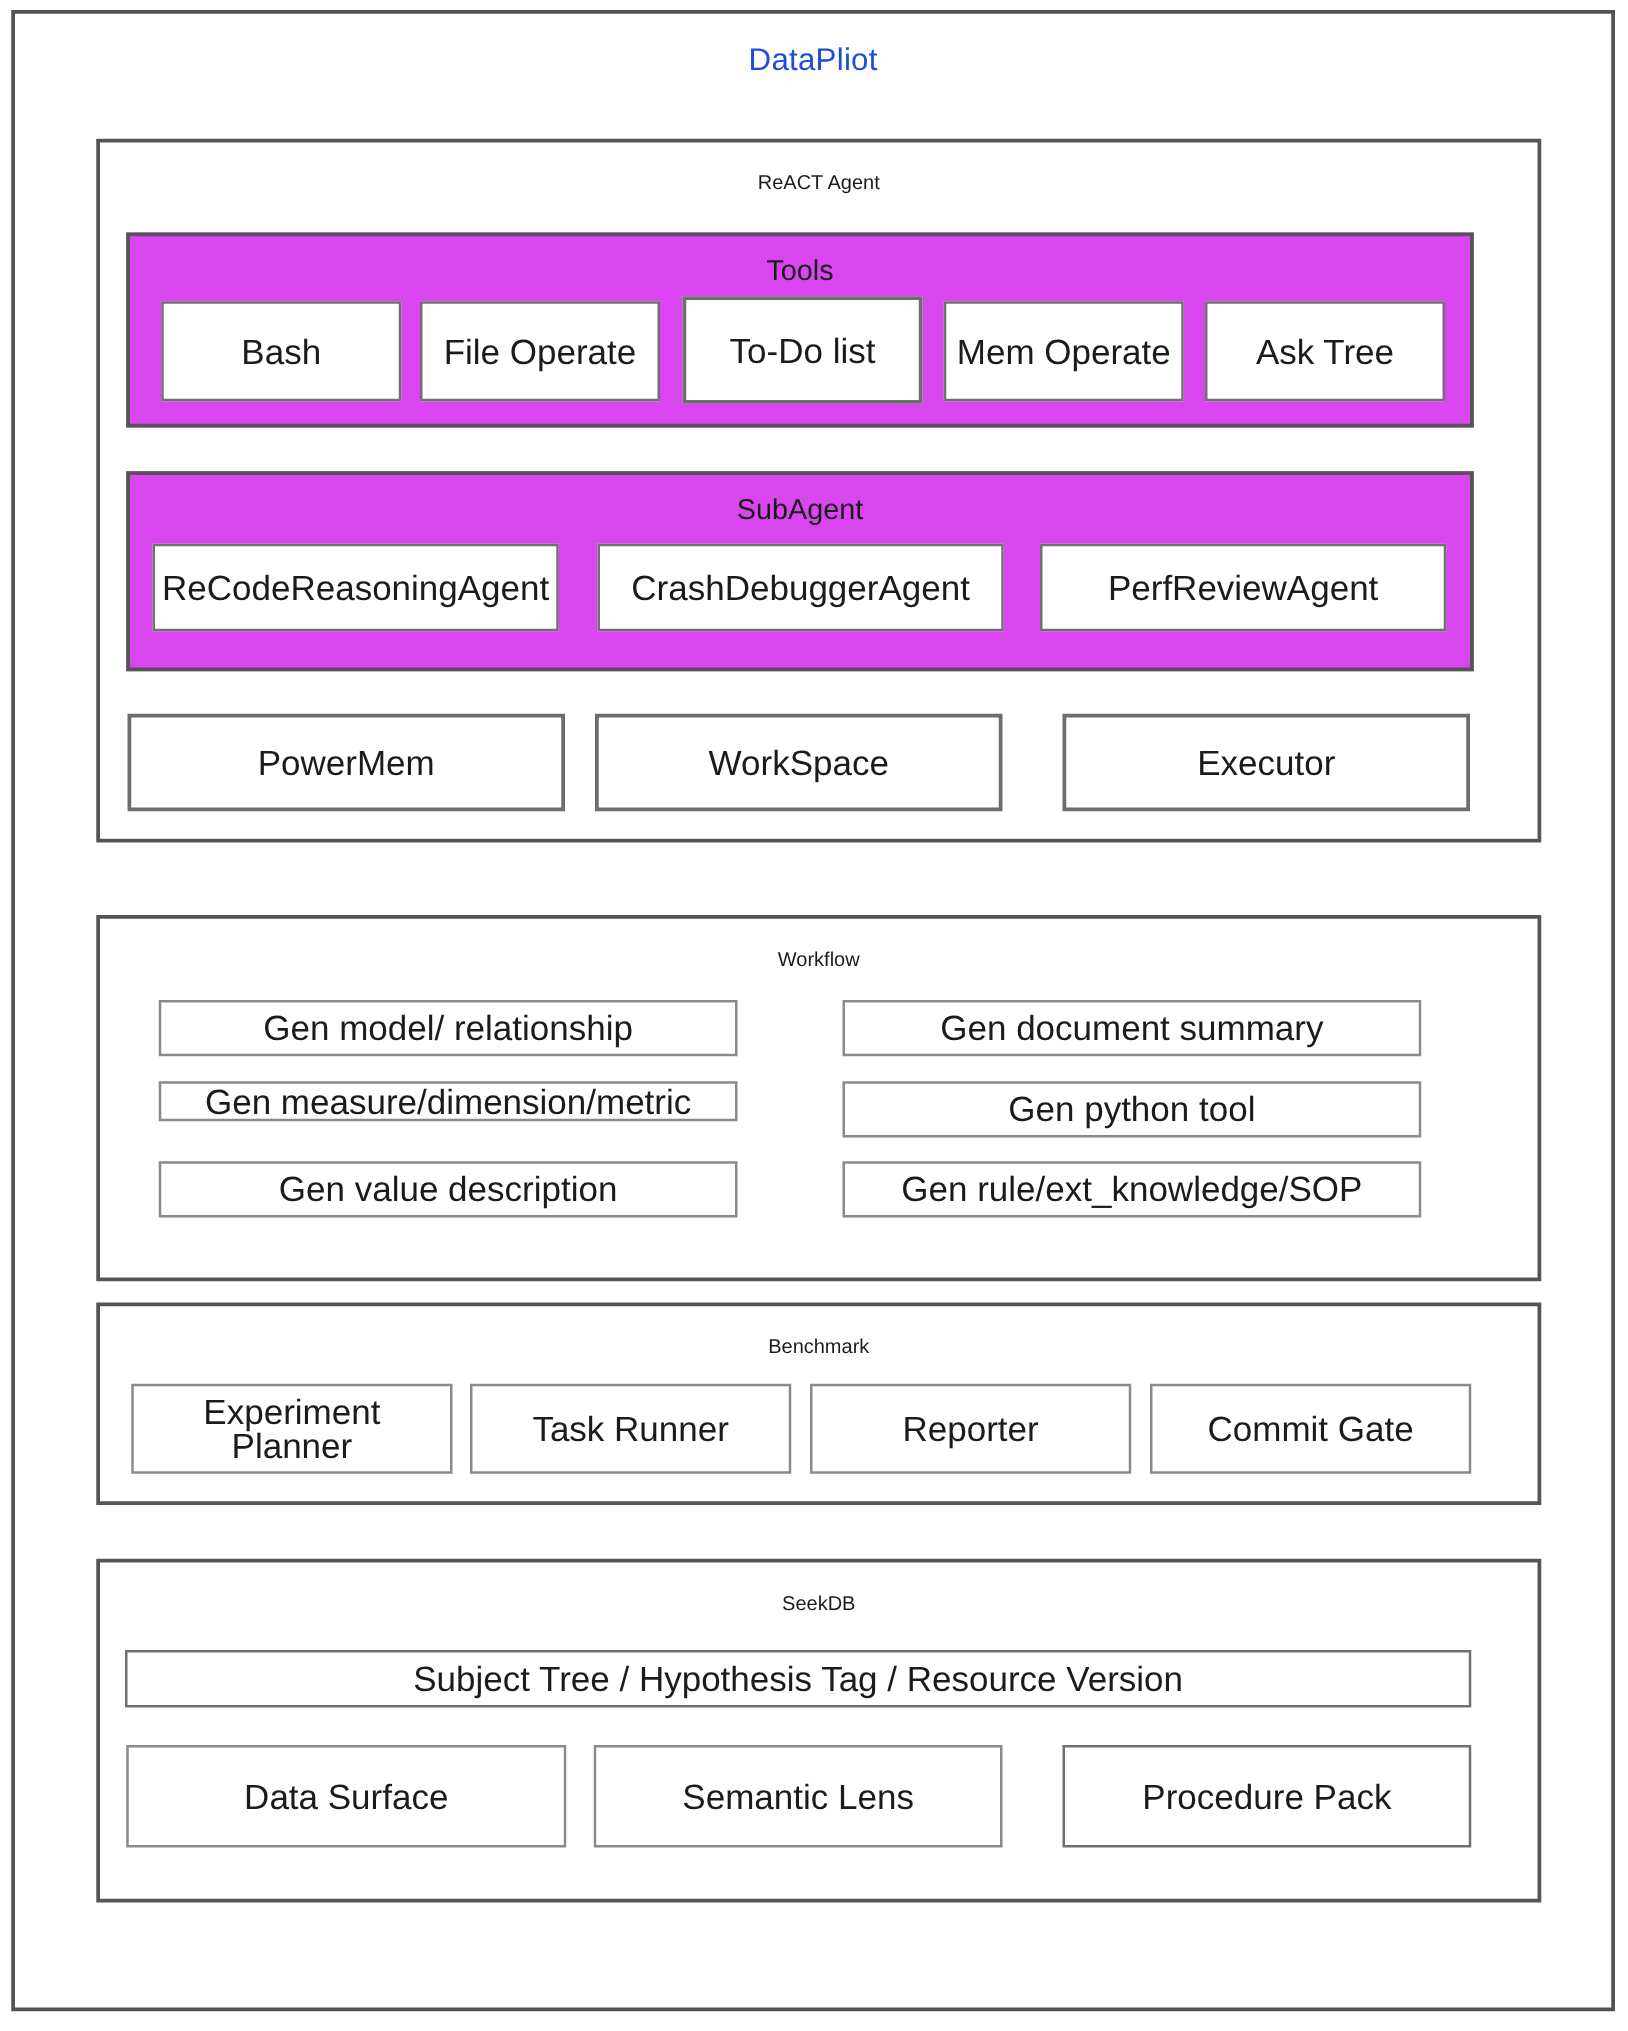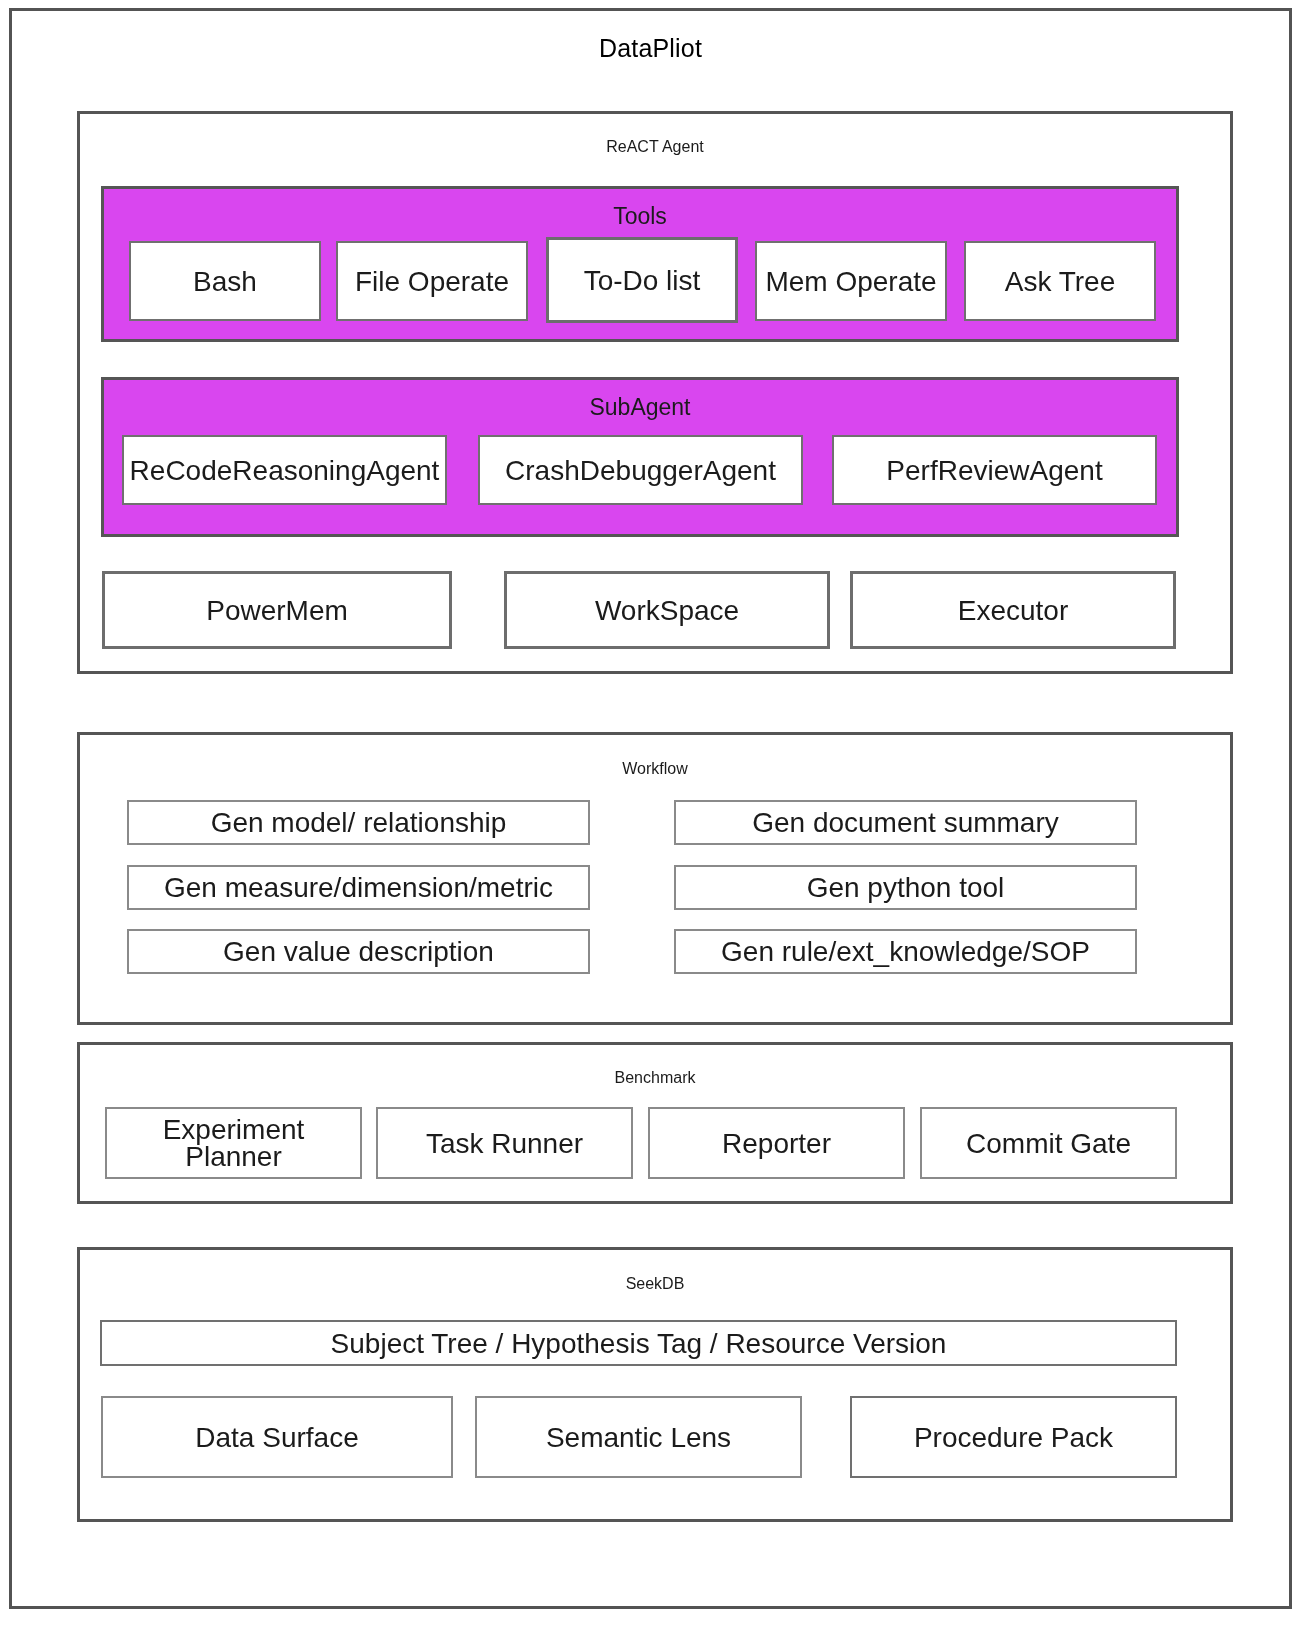--- a/index.html
+++ b/index.html
@@ -32,21 +32,21 @@
   }
 
   .root-title {
     position: absolute;
     left: 0;
     right: 0;
     top: 22px;
     text-align: center;
     font-size: 25px;
     line-height: 30px;
-    color: #000000;
+    color: #1d4ed8;
     letter-spacing: 0.2px;
   }
 
   
   .panel {
     position: absolute;
     border: 3px solid #555555;
     box-sizing: border-box;
     background: #fff;
   }
@@ -155,37 +155,37 @@
 
         <div class="leaf mid" style="left:728px; top:55px; width:325px; height:70px;">
           <span class="leaf-label">PerfReviewAgent</span>
         </div>
       </div>
 
       <div class="leaf strong" style="left:22px; top:457px; width:350px; height:78px;">
         <span class="leaf-label">PowerMem</span>
       </div>
 
-      <div class="leaf strong" style="left:396px; top:457px; width:326px; height:78px;margin-left:28px;">
+      <div class="leaf strong" style="left:396px; top:457px; width:326px; height:78px;">
         <span class="leaf-label">WorkSpace</span>
       </div>
 
       <div class="leaf strong" style="left:770px; top:457px; width:326px; height:78px;">
         <span class="leaf-label">Executor</span>
       </div>
     </div>
 
     <div class="panel" style="left:65px; top:721px; width:1156px; height:293px;">
 
       <div class="panel-title" style="top:19px;">Workflow</div>
 
       <div class="leaf" style="left:47px; top:65px; width:463px; height:45px;">
         <span class="leaf-label">Gen model/ relationship</span>
       </div>
-      <div class="leaf" style="left:47px; top:130px; width:463px; height:45px;">
+      <div class="leaf" style="left:47px; top:130px; width:463px; height:32px;">
         <span class="leaf-label">Gen measure/dimension/metric</span>
       </div>
       <div class="leaf" style="left:47px; top:194px; width:463px; height:45px;">
         <span class="leaf-label">Gen value description</span>
       </div>
 
       <div class="leaf" style="left:594px; top:65px; width:463px; height:45px;">
         <span class="leaf-label">Gen document summary</span>
       </div>
       <div class="leaf" style="left:594px; top:130px; width:463px; height:45px;">

